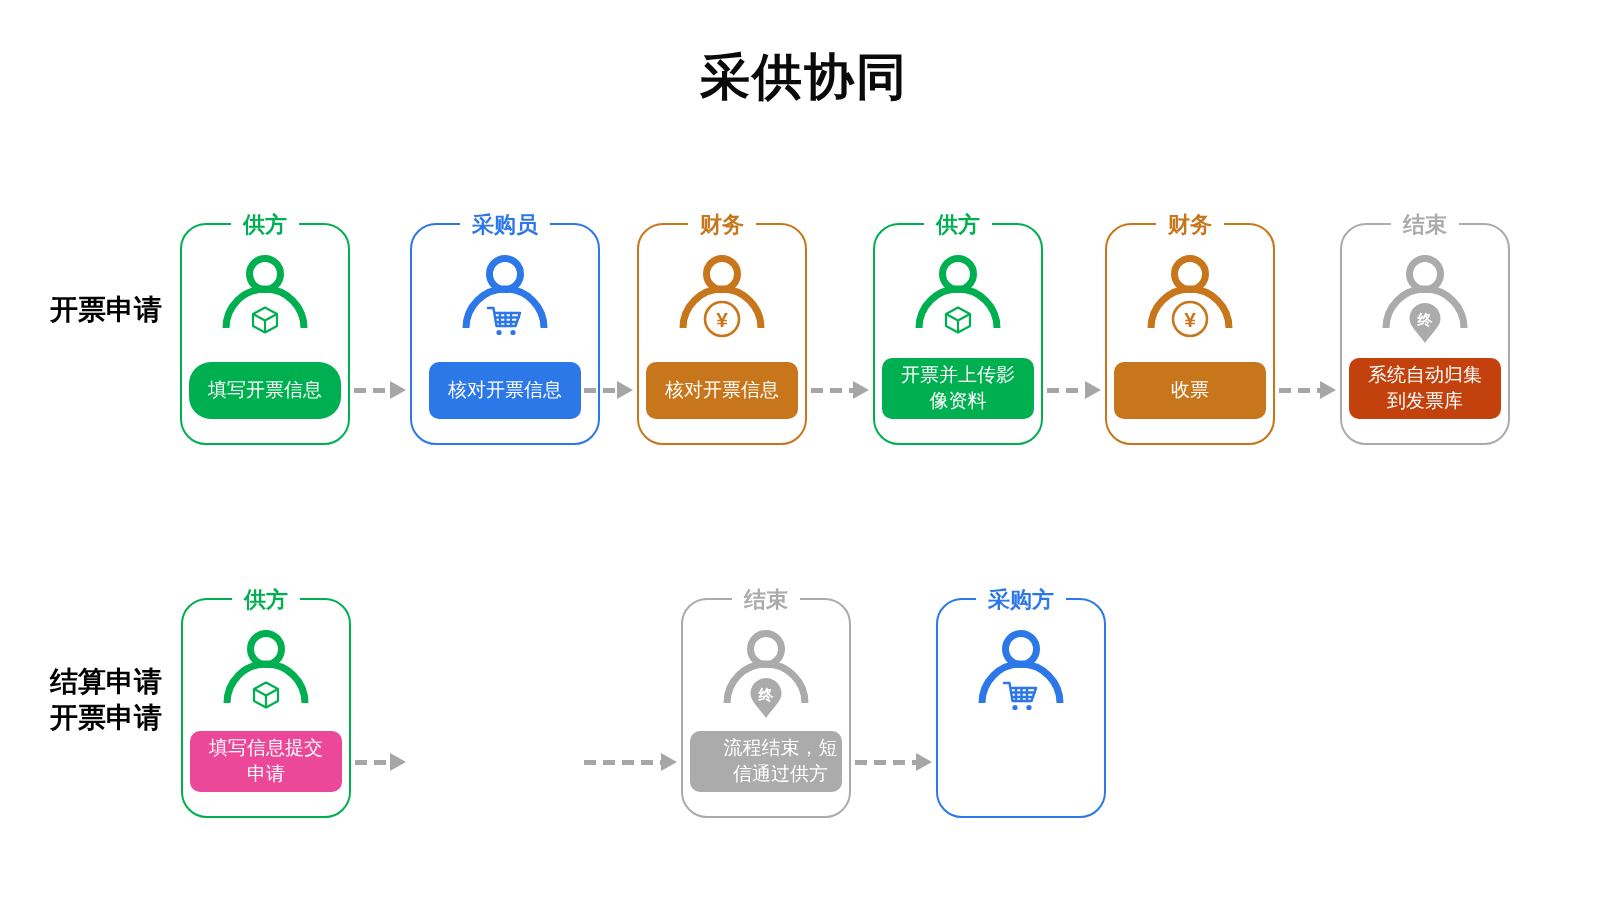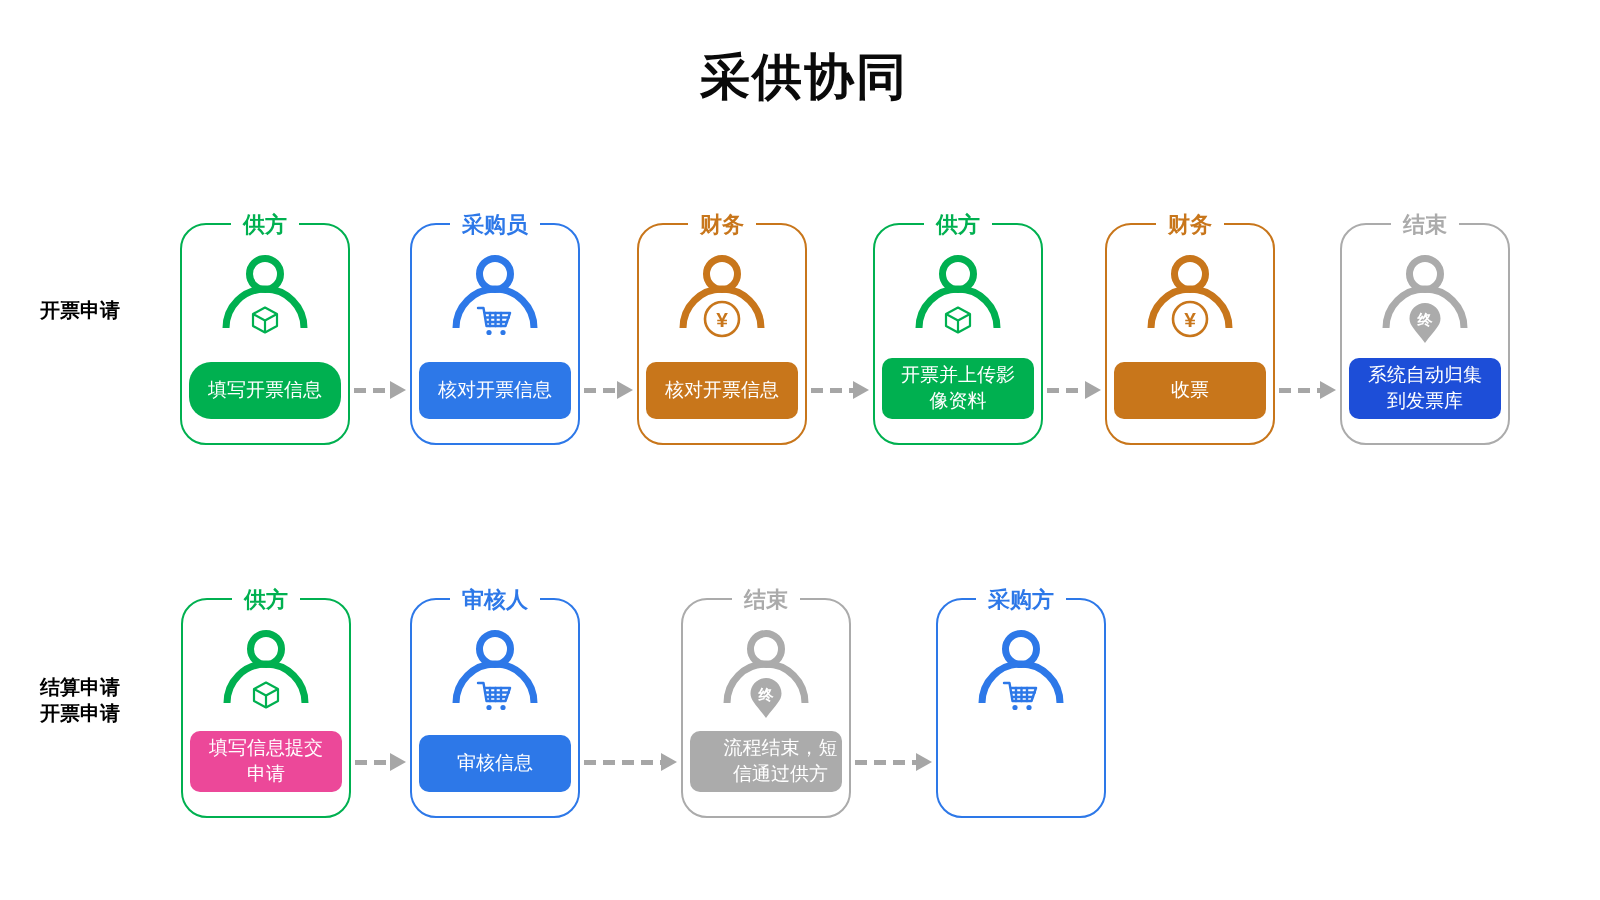--- a/index.html
+++ b/index.html
@@ -6,22 +6,22 @@
   body{
     width:1600px;height:900px;background:#ffffff;position:relative;overflow:hidden;
     font-family:"Liberation Sans","DejaVu Sans",sans-serif;
   }
   #diagram{position:absolute;inset:0;}
   .page-title{
     position:absolute;top:44px;left:0;right:0;text-align:center;
     font-size:50px;font-weight:800;color:#0a0a0a;letter-spacing:2px;margin-left:8px;
   }
   .row-label{
-    position:absolute;font-size:20px;font-weight:bold;color:#000;
-    text-align:left;line-height:1.3;
+    position:absolute;font-size:28px;font-weight:bold;color:#000;
+    text-align:center;line-height:1.3;
   }
   .card{
     position:absolute;background:#fff;border:2.5px solid;border-radius:26px;
     box-sizing:border-box;
   }
   .card-title{
     position:absolute;top:0;left:50%;transform:translate(-50%,-50%);
     background:#fff;padding:0 12px;font-size:22px;font-weight:bold;
     white-space:nowrap;line-height:1.05;
   }
@@ -82,21 +82,21 @@
         </div>
       </div>
       <div class="action-btn" style="background: rgb(0, 176, 80); color: rgb(255, 255, 255); border-radius: 22px;">
         <span>填写开票信息</span>
       </div>
     </div>
     <div class="arrow" style="left: 354px; top: 381px; width: 52px;">
       <div class="dashes"></div>
       <div class="head"></div>
     </div>
-    <div class="card" style="left: 410px; top: 223px; width: 170px; height: 222px; border-color: rgb(45, 120, 232); color: rgb(45, 120, 232);">
+    <div class="card" style="left: 410px; top: 223px; width: 190px; height: 222px; border-color: rgb(45, 120, 232); color: rgb(45, 120, 232);">
       <span class="card-title" style="color: rgb(45, 120, 232);">采购员</span>
       <div class="icon-wrap">
         <svg width="86" height="84" viewBox="0 0 86 84" fill="none">
           <circle cx="43" cy="19" r="15.5" stroke="currentColor" stroke-width="7"></circle>
           <path d="M4 73 A39 39 0 0 1 82 73" stroke="currentColor" stroke-width="7" fill="none"></path>
         </svg>
         <div class="badge badge-cart">
           <svg width="38" height="34" viewBox="0 0 38 34" fill="none" stroke="currentColor" stroke-width="2.4" stroke-linejoin="round" stroke-linecap="round">
             <path d="M2 4 H7.5 L10.5 22 H29.5 L34 9 H9"></path>
             <path d="M14 9 V22 M19.5 9 V22 M25 9 V22"></path>
@@ -189,21 +189,21 @@
           <circle cx="43" cy="19" r="15.5" stroke="currentColor" stroke-width="7"></circle>
           <path d="M4 73 A39 39 0 0 1 82 73" stroke="currentColor" stroke-width="7" fill="none"></path>
         </svg>
         <div class="badge badge-end">
           <svg width="36" height="44" viewBox="0 0 36 44">
             <path d="M18 2 C26.6 2 33.5 8.9 33.5 17.5 C33.5 24.5 28 28.5 18 42 C8 28.5 2.5 24.5 2.5 17.5 C2.5 8.9 9.4 2 18 2 Z" fill="currentColor"></path>
             <text x="18" y="24" text-anchor="middle" font-size="15" font-weight="bold" fill="#ffffff">终</text>
           </svg>
         </div>
       </div>
-      <div class="action-btn" style="background: #1d4ed8; color: rgb(255, 255, 255);">
+      <div class="action-btn" style="background: #c2410c; color: rgb(255, 255, 255);">
         <span>系统自动归集</span>
         <span>到发票库</span>
       </div>
     </div>
     <div class="row-label" style="left: 40px; top: 700px; width: 132px; transform: translateY(-50%);">
       <span style="display: block;">结算申请</span>
       <span style="display: block;">开票申请</span>
     </div>
     <div class="card" style="left: 181px; top: 598px; width: 170px; height: 220px; border-color: rgb(0, 176, 80); color: rgb(0, 176, 80);">
       <span class="card-title" style="color: rgb(0, 176, 80);">供方</span>
@@ -222,79 +222,58 @@
       </div>
       <div class="action-btn" style="background: #ec4899; color: rgb(255, 255, 255);">
         <span>填写信息提交</span>
         <span>申请</span>
       </div>
     </div>
     <div class="arrow" style="left: 355px; top: 753px; width: 51px;">
       <div class="dashes"></div>
       <div class="head"></div>
     </div>
-    <div class="card" style="left: 410px; top: 598px; width: 170px; height: 220px; border-color: rgb(45, 120, 232); color: rgb(45, 120, 232);">
-      <span class="card-title" style="color: rgb(45, 120, 232);">审核人</span>
+    <div class="arrow" style="left: 584px; top: 753px; width: 93px;">
+      <div class="dashes"></div>
+      <div class="head"></div>
+    </div>
+    <div class="card" style="left: 681px; top: 598px; width: 170px; height: 220px; border-color: rgb(171, 171, 171); color: rgb(171, 171, 171);">
+      <span class="card-title" style="color: rgb(171, 171, 171);">结束</span>
+      <div class="icon-wrap">
+        <svg width="86" height="84" viewBox="0 0 86 84" fill="none">
+          <circle cx="43" cy="19" r="15.5" stroke="currentColor" stroke-width="7"></circle>
+          <path d="M4 73 A39 39 0 0 1 82 73" stroke="currentColor" stroke-width="7" fill="none"></path>
+        </svg>
+        <div class="badge badge-end">
+          <svg width="36" height="44" viewBox="0 0 36 44">
+            <path d="M18 2 C26.6 2 33.5 8.9 33.5 17.5 C33.5 24.5 28 28.5 18 42 C8 28.5 2.5 24.5 2.5 17.5 C2.5 8.9 9.4 2 18 2 Z" fill="currentColor"></path>
+            <text x="18" y="24" text-anchor="middle" font-size="15" font-weight="bold" fill="#ffffff">终</text>
+          </svg>
+        </div>
+      </div>
+      <div class="action-btn" style="background: rgb(171, 171, 171); color: rgb(255, 255, 255); padding-left: 35px;">
+        <span>流程结束，短</span>
+        <span>信通过供方</span>
+      </div>
+    </div>
+    <div class="arrow" style="left: 855px; top: 753px; width: 77px;">
+      <div class="dashes"></div>
+      <div class="head"></div>
+    </div>
+    <div class="card" style="left: 936px; top: 598px; width: 170px; height: 220px; border-color: rgb(45, 120, 232); color: rgb(45, 120, 232);">
+      <span class="card-title" style="color: rgb(45, 120, 232);">采购方</span>
       <div class="icon-wrap">
         <svg width="86" height="84" viewBox="0 0 86 84" fill="none">
           <circle cx="43" cy="19" r="15.5" stroke="currentColor" stroke-width="7"></circle>
           <path d="M4 73 A39 39 0 0 1 82 73" stroke="currentColor" stroke-width="7" fill="none"></path>
         </svg>
         <div class="badge badge-cart">
           <svg width="38" height="34" viewBox="0 0 38 34" fill="none" stroke="currentColor" stroke-width="2.4" stroke-linejoin="round" stroke-linecap="round">
             <path d="M2 4 H7.5 L10.5 22 H29.5 L34 9 H9"></path>
             <path d="M14 9 V22 M19.5 9 V22 M25 9 V22"></path>
             <path d="M10 13.5 H32.8 M11 18 H31"></path>
             <circle cx="13" cy="28.5" r="2.6" fill="currentColor" stroke="none"></circle>
             <circle cx="27" cy="28.5" r="2.6" fill="currentColor" stroke="none"></circle>
           </svg>
         </div>
       </div>
-      <div class="action-btn" style="background: rgb(45, 120, 232); color: rgb(255, 255, 255);">
-        <span>审核信息</span>
-      </div>
-    </div>
-    <div class="arrow" style="left: 584px; top: 753px; width: 93px;">
-      <div class="dashes"></div>
-      <div class="head"></div>
-    </div>
-    <div class="card" style="left: 681px; top: 598px; width: 170px; height: 220px; border-color: rgb(171, 171, 171); color: rgb(171, 171, 171);">
-      <span class="card-title" style="color: rgb(171, 171, 171);">结束</span>
-      <div class="icon-wrap">
-        <svg width="86" height="84" viewBox="0 0 86 84" fill="none">
-          <circle cx="43" cy="19" r="15.5" stroke="currentColor" stroke-width="7"></circle>
-          <path d="M4 73 A39 39 0 0 1 82 73" stroke="currentColor" stroke-width="7" fill="none"></path>
-        </svg>
-        <div class="badge badge-end">
-          <svg width="36" height="44" viewBox="0 0 36 44">
-            <path d="M18 2 C26.6 2 33.5 8.9 33.5 17.5 C33.5 24.5 28 28.5 18 42 C8 28.5 2.5 24.5 2.5 17.5 C2.5 8.9 9.4 2 18 2 Z" fill="currentColor"></path>
-            <text x="18" y="24" text-anchor="middle" font-size="15" font-weight="bold" fill="#ffffff">终</text>
-          </svg>
-        </div>
-      </div>
-      <div class="action-btn" style="background: rgb(171, 171, 171); color: rgb(255, 255, 255); padding-left: 35px;">
-        <span>流程结束，短</span>
-        <span>信通过供方</span>
-      </div>
-    </div>
-    <div class="arrow" style="left: 855px; top: 753px; width: 77px;">
-      <div class="dashes"></div>
-      <div class="head"></div>
-    </div>
-    <div class="card" style="left: 936px; top: 598px; width: 170px; height: 220px; border-color: rgb(45, 120, 232); color: rgb(45, 120, 232);">
-      <span class="card-title" style="color: rgb(45, 120, 232);">采购方</span>
-      <div class="icon-wrap">
-        <svg width="86" height="84" viewBox="0 0 86 84" fill="none">
-          <circle cx="43" cy="19" r="15.5" stroke="currentColor" stroke-width="7"></circle>
-          <path d="M4 73 A39 39 0 0 1 82 73" stroke="currentColor" stroke-width="7" fill="none"></path>
-        </svg>
-        <div class="badge badge-cart">
-          <svg width="38" height="34" viewBox="0 0 38 34" fill="none" stroke="currentColor" stroke-width="2.4" stroke-linejoin="round" stroke-linecap="round">
-            <path d="M2 4 H7.5 L10.5 22 H29.5 L34 9 H9"></path>
-            <path d="M14 9 V22 M19.5 9 V22 M25 9 V22"></path>
-            <path d="M10 13.5 H32.8 M11 18 H31"></path>
-            <circle cx="13" cy="28.5" r="2.6" fill="currentColor" stroke="none"></circle>
-            <circle cx="27" cy="28.5" r="2.6" fill="currentColor" stroke="none"></circle>
-          </svg>
-        </div>
-      </div>
     </div>
   </div>
 
 </body></html>

